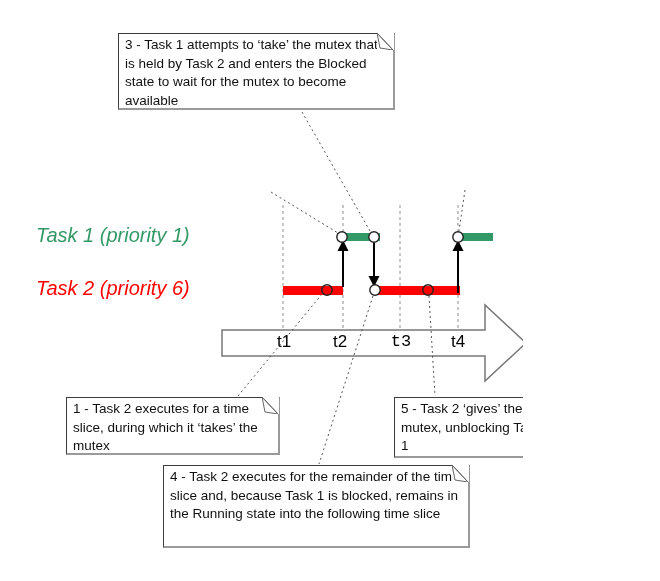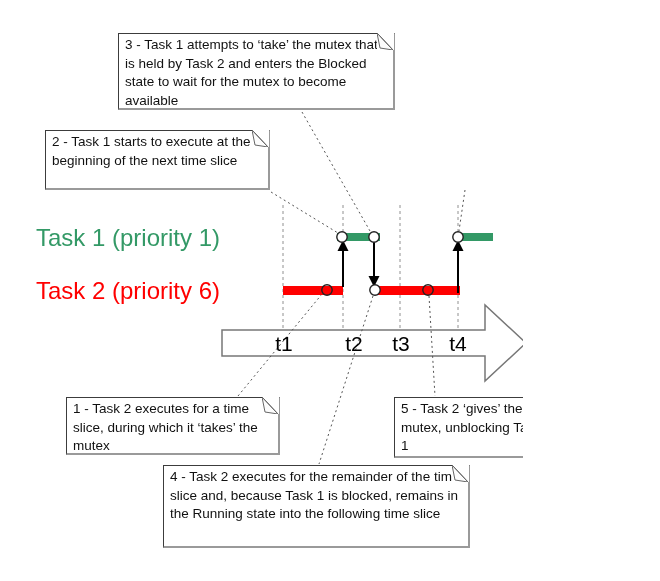--- a/index.html
+++ b/index.html
@@ -16,31 +16,31 @@
     padding:2px 6px;font-size:13.5px;line-height:18.5px;color:#111;
   }
   .fold{position:absolute;top:-1px;right:-1px;width:17px;height:17px;}
   .note-3{left:118px;top:33px;width:277px;height:77px;}
   .note-2{left:45px;top:130px;width:225px;height:60px;}
   .note-6{left:358px;top:130px;width:230px;height:58px;}
   .note-1{left:66px;top:397px;width:214px;height:58px;}
   .note-5{left:394px;top:397px;width:166px;height:61px;}
   .note-4{left:163px;top:465px;width:307px;height:83px;}
   .task-label{
-    position:absolute;font-size:24px;white-space:nowrap;
+    position:absolute;font-size:20px;white-space:nowrap;font-style:italic;
   }
   .task-label-1{left:36px;top:224px;}
   .task-label-2{left:36px;top:277px;}
   .tick-label{
     position:absolute;top:332px;width:60px;text-align:center;
-    font-size:21px;color:#000;
+    font-size:17px;color:#000;
   }
   .tick-t1{left:254px;}
-  .tick-t2{left:324px;}
-  .tick-t3{left:371px;}
+  .tick-t2{left:310px;}
+  .tick-t3{left:371px;font-family:Liberation Mono, monospace;}
   .tick-t4{left:428px;}
 </style>
 </head>
 <body>
 
 <div id="canvas">
 
   <svg id="diagram-svg" width="660" height="581" viewBox="0 0 660 581">
 
     <g stroke="#909090" stroke-width="1" stroke-dasharray="3,3">
@@ -97,30 +97,20 @@
     <span class="fold">
       <svg width="17" height="17" viewBox="0 0 17 17">
         <rect x="0" y="0" width="17" height="17" fill="#ffffff"></rect>
         <path d="M0,0 L3,15 L16,17 Z" fill="#fcfcfc" stroke="#666" stroke-width="1"></path>
         <path d="M0,0 L16,17" stroke="#666" stroke-width="1" fill="none"></path>
       </svg>
     </span>
     <div class="note-text">3 - Task 1 attempts to ‘take’ the mutex that is held by Task 2 and enters the Blocked state to wait for the mutex to become available</div>
   </div>
 
-  <div class="note note-2">
-    <span class="fold">
-      <svg width="17" height="17" viewBox="0 0 17 17">
-        <rect x="0" y="0" width="17" height="17" fill="#ffffff"></rect>
-        <path d="M0,0 L3,15 L16,17 Z" fill="#fcfcfc" stroke="#666" stroke-width="1"></path>
-        <path d="M0,0 L16,17" stroke="#666" stroke-width="1" fill="none"></path>
-      </svg>
-    </span>
-    <div class="note-text">2 - Task 1 starts to execute at the beginning of the next time slice</div>
-  </div>
 
 
   <div class="note note-1">
     <span class="fold">
       <svg width="17" height="17" viewBox="0 0 17 17">
         <rect x="0" y="0" width="17" height="17" fill="#ffffff"></rect>
         <path d="M0,0 L3,15 L16,17 Z" fill="#fcfcfc" stroke="#666" stroke-width="1"></path>
         <path d="M0,0 L16,17" stroke="#666" stroke-width="1" fill="none"></path>
       </svg>
     </span>

